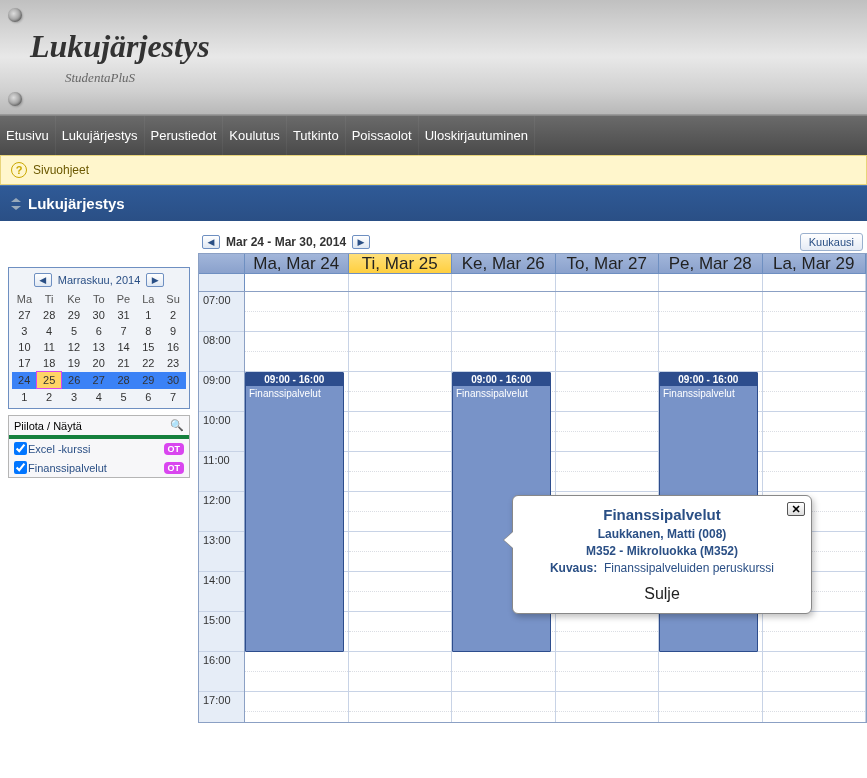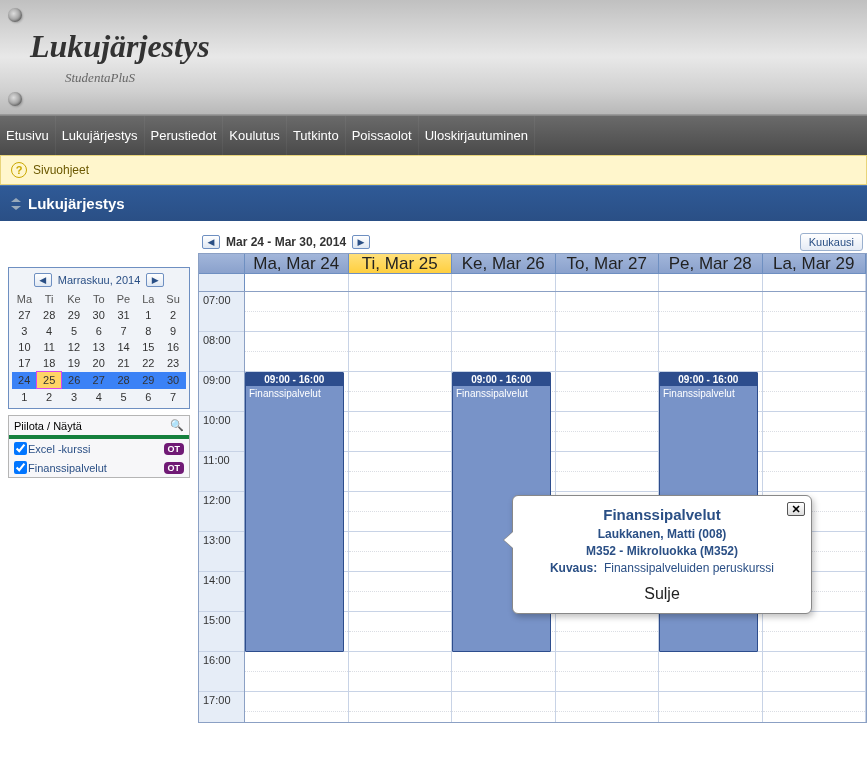--- a/index.html
+++ b/index.html
@@ -207,21 +207,21 @@
     }
     .filter-row label {
       display: flex;
       align-items: flex-end;
       gap: 1px;
       color: #2a4f85;
       font-size: 11px;
       cursor: pointer;
     }
     .ot-badge {
-      background: #701a75;
+      background: #d946ef;
       color: #fff;
       font-size: 9px;
       font-weight: bold;
       padding: 1px 4px;
       border-radius: 4px;
       cursor: pointer;
     }
     
     .cal-area {
       flex: 1;

